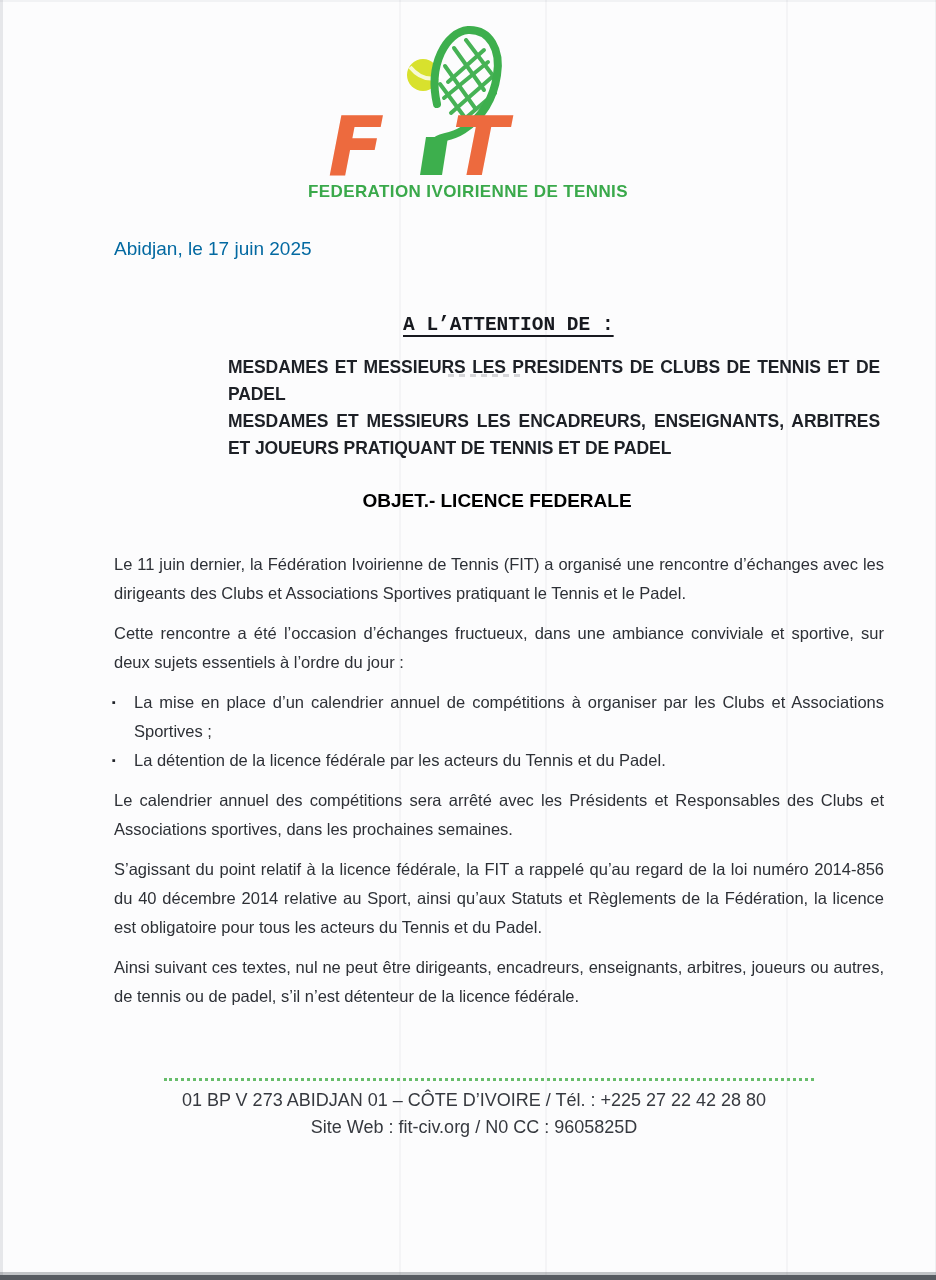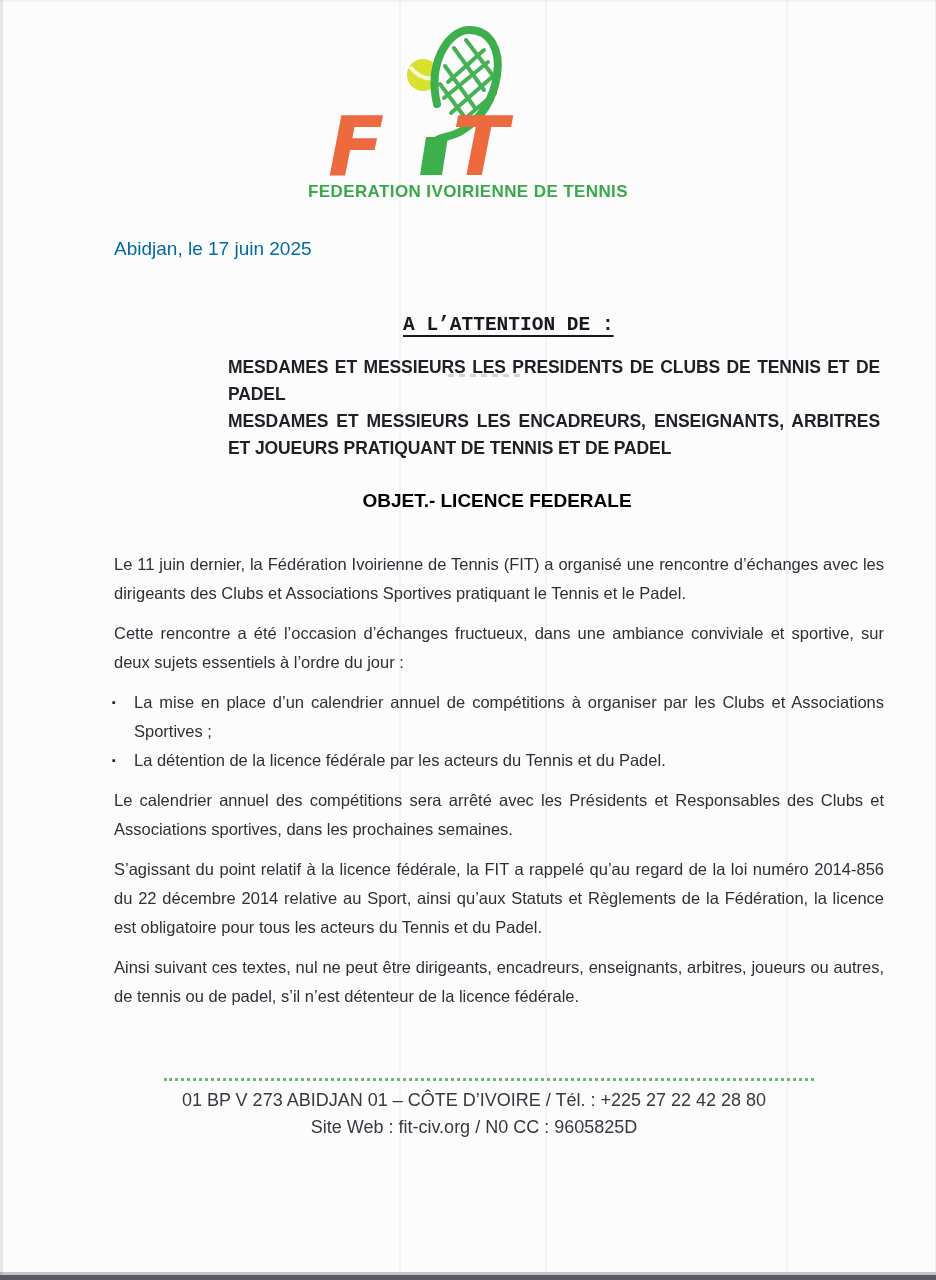--- a/index.html
+++ b/index.html
@@ -145,21 +145,21 @@
       <div class="li">
         <span class="bullet-glyph">▪</span>
         <span>La mise en place d’un calendrier annuel de compétitions à organiser par les Clubs et Associations Sportives ;</span>
       </div>
       <div class="li">
         <span class="bullet-glyph">▪</span>
         <span>La détention de la licence fédérale par les acteurs du Tennis et du Padel.</span>
       </div>
     </div>
     <p>Le calendrier annuel des compétitions sera arrêté avec les Présidents et Responsables des Clubs et Associations sportives, dans les prochaines semaines.</p>
-    <p>S’agissant du point relatif à la licence fédérale, la FIT a rappelé qu’au regard de la loi numéro 2014-856 du 22 décembre 2014 relative au Sport, ainsi qu’aux Statuts et Règlements de la Fédération, la licence est obligatoire pour tous les acteurs du Tennis et du Padel.</p>
+    <p>S’agissant du point relatif à la licence fédérale, la FIT a rappelé qu’au regard de la loi numéro 2014-856 du 40 décembre 2014 relative au Sport, ainsi qu’aux Statuts et Règlements de la Fédération, la licence est obligatoire pour tous les acteurs du Tennis et du Padel.</p>
     <p>Ainsi suivant ces textes, nul ne peut être dirigeants, encadreurs, enseignants, arbitres, joueurs ou autres, de tennis ou de padel, s’il n’est détenteur de la licence fédérale.</p>
   </div>
 
   <div class="footer">
     <div class="footer-rule"></div>
     <div class="footer-line">01 BP V 273 ABIDJAN 01 – CÔTE D’IVOIRE / Tél. : +225 27 22 42 28 80</div>
     <div class="footer-line">Site Web : fit-civ.org / N0 CC : 9605825D</div>
   </div>
 
   <div class="scan-edge-left"></div>

